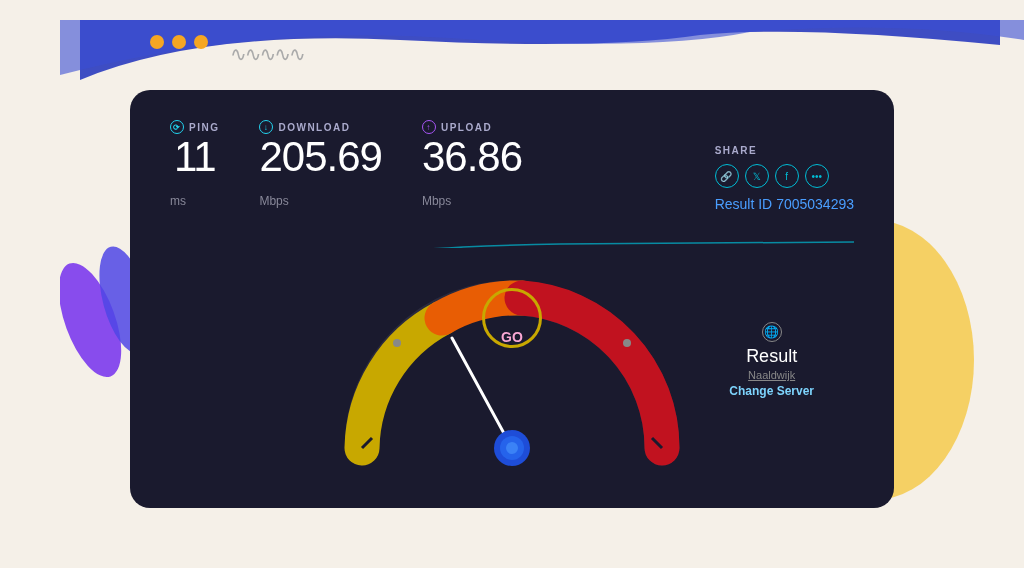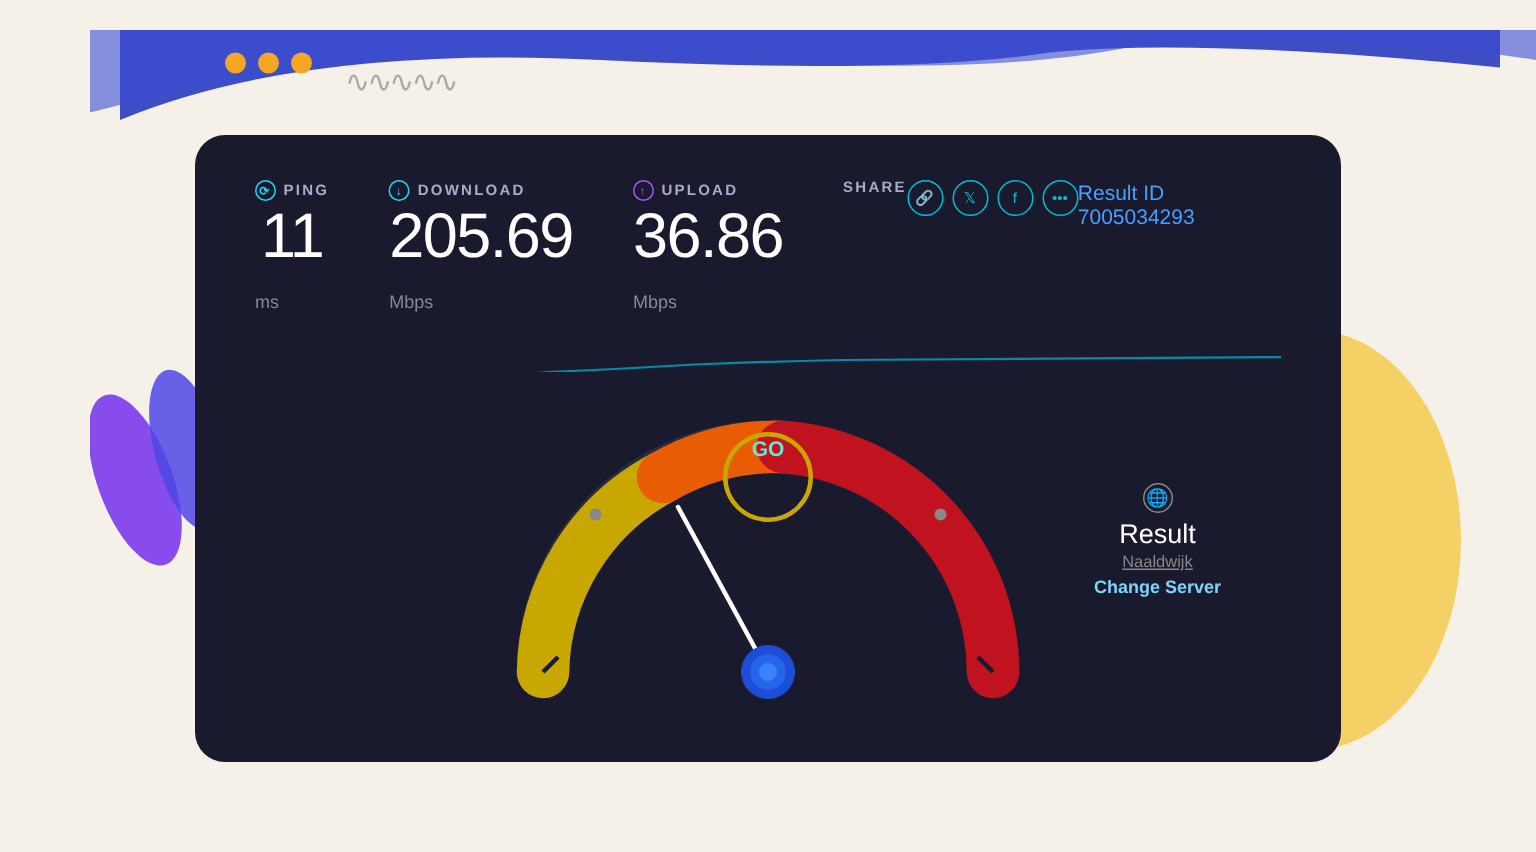--- a/index.html
+++ b/index.html
@@ -99,21 +99,23 @@
     .stat-unit {
       font-size: 12px;
       color: #888899;
       margin-top: 16px;
     }
 
     
     .share-section {
       margin-left: auto;
       display: flex;
+      flex-direction: column;
       align-items: flex-start;
+      margin-top: 25px;
     }
 
     .share-label {
       font-size: 10px;
       font-weight: 700;
       letter-spacing: 1.5px;
       color: #aaaacc;
       text-transform: uppercase;
       margin-bottom: 8px;
     }
@@ -231,26 +233,26 @@
     .go-button {
       position: absolute;
       top: 30px;
       left: 50%;
       transform: translateX(-50%);
       width: 60px;
       height: 60px;
       border-radius: 50%;
       border: 3px solid #c8a800;
       background: transparent;
-      color: #5eead4;
+      color: #f9a8d4;
       font-size: 14px;
       font-weight: 700;
       cursor: pointer;
       display: flex;
-      align-items: flex-start;
+      align-items: flex-end;
       justify-content: center;
       z-index: 10;
     }
 
     
     .globe-icon {
       width: 20px;
       height: 20px;
       border-radius: 50%;
       border: 1.5px solid #888;

